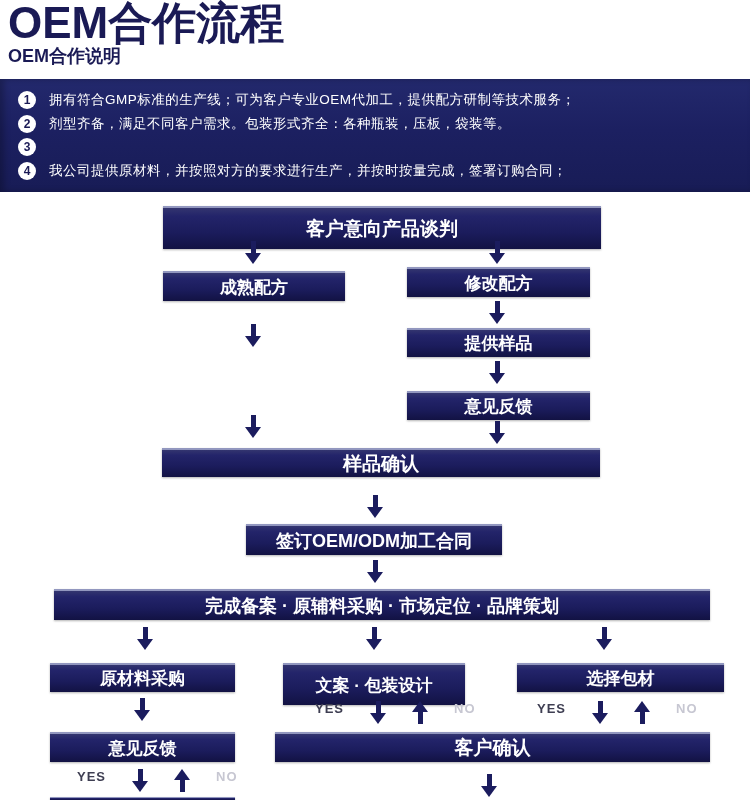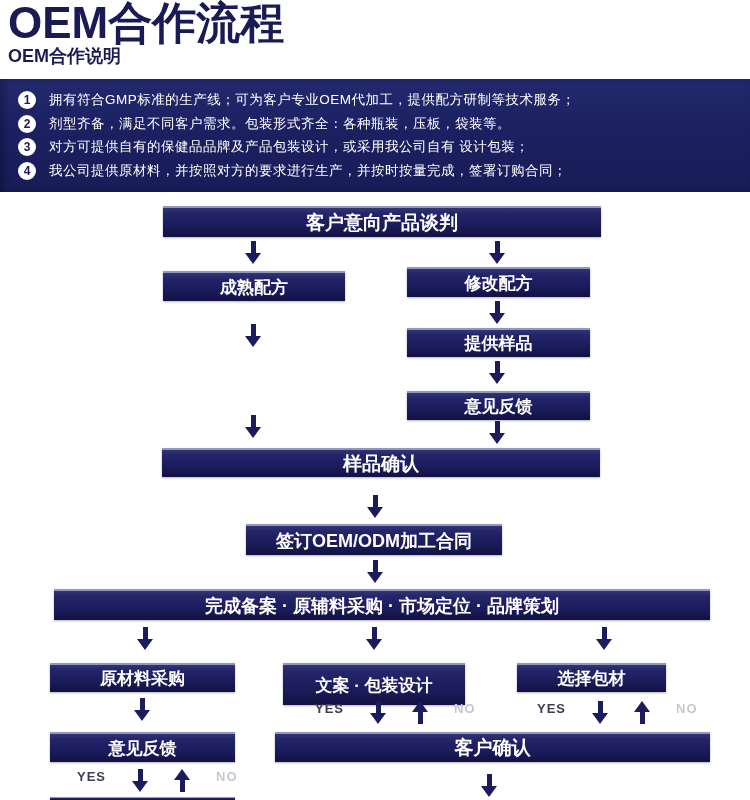--- a/index.html
+++ b/index.html
@@ -90,29 +90,28 @@
     <div class="intro-item">
       <span class="num-badge">1</span>
       <span class="intro-text">拥有符合GMP标准的生产线；可为客户专业OEM代加工，提供配方研制等技术服务；</span>
     </div>
     <div class="intro-item">
       <span class="num-badge">2</span>
       <span class="intro-text">剂型齐备，满足不同客户需求。包装形式齐全：各种瓶装，压板，袋装等。</span>
     </div>
     <div class="intro-item">
       <span class="num-badge">3</span>
-      <span class="intro-text">对方可提供自有的保健品品牌及产品包装设计，或采用我公司自有 设计包装；</span>
     </div>
     <div class="intro-item">
       <span class="num-badge">4</span>
       <span class="intro-text">我公司提供原材料，并按照对方的要求进行生产，并按时按量完成，签署订购合同；</span>
     </div>
   </div>
 
-  <div class="fbox big" style="left:163px;top:206px;width:438px;height:31px">客户意向产品谈判</div>
+  <div class="fbox big" style="left:163px;top:206px;width:438px;height:43px">客户意向产品谈判</div>
 
   <div class="arrow" style="left:245px;top:241px">
       <span class="stem"></span>
       <span class="head"></span>
     </div>
   <div class="arrow" style="left:489px;top:241px">
       <span class="stem"></span>
       <span class="head"></span>
     </div>
 
@@ -166,21 +165,21 @@
       <span class="stem"></span>
       <span class="head"></span>
     </div>
   <div class="arrow" style="left:596px;top:627px">
       <span class="stem"></span>
       <span class="head"></span>
     </div>
 
   <div class="fbox" style="left:50px;top:663px;width:185px;height:29px">原材料采购</div>
   <div class="fbox" style="left:283px;top:663px;width:182px;height:42px">文案 · 包装设计</div>
-  <div class="fbox" style="left:517px;top:663px;width:149px;height:29px">选择包材</div>
+  <div class="fbox" style="left:517px;top:663px;width:207px;height:29px">选择包材</div>
 
   <div class="arrow" style="left:134px;top:698px">
       <span class="stem"></span>
       <span class="head"></span>
     </div>
 
   <div class="ynrow" style="left:315px;top:701px">
     <span class="yes">YES</span>
     <span class="iar">
         <span class="stem"></span>

